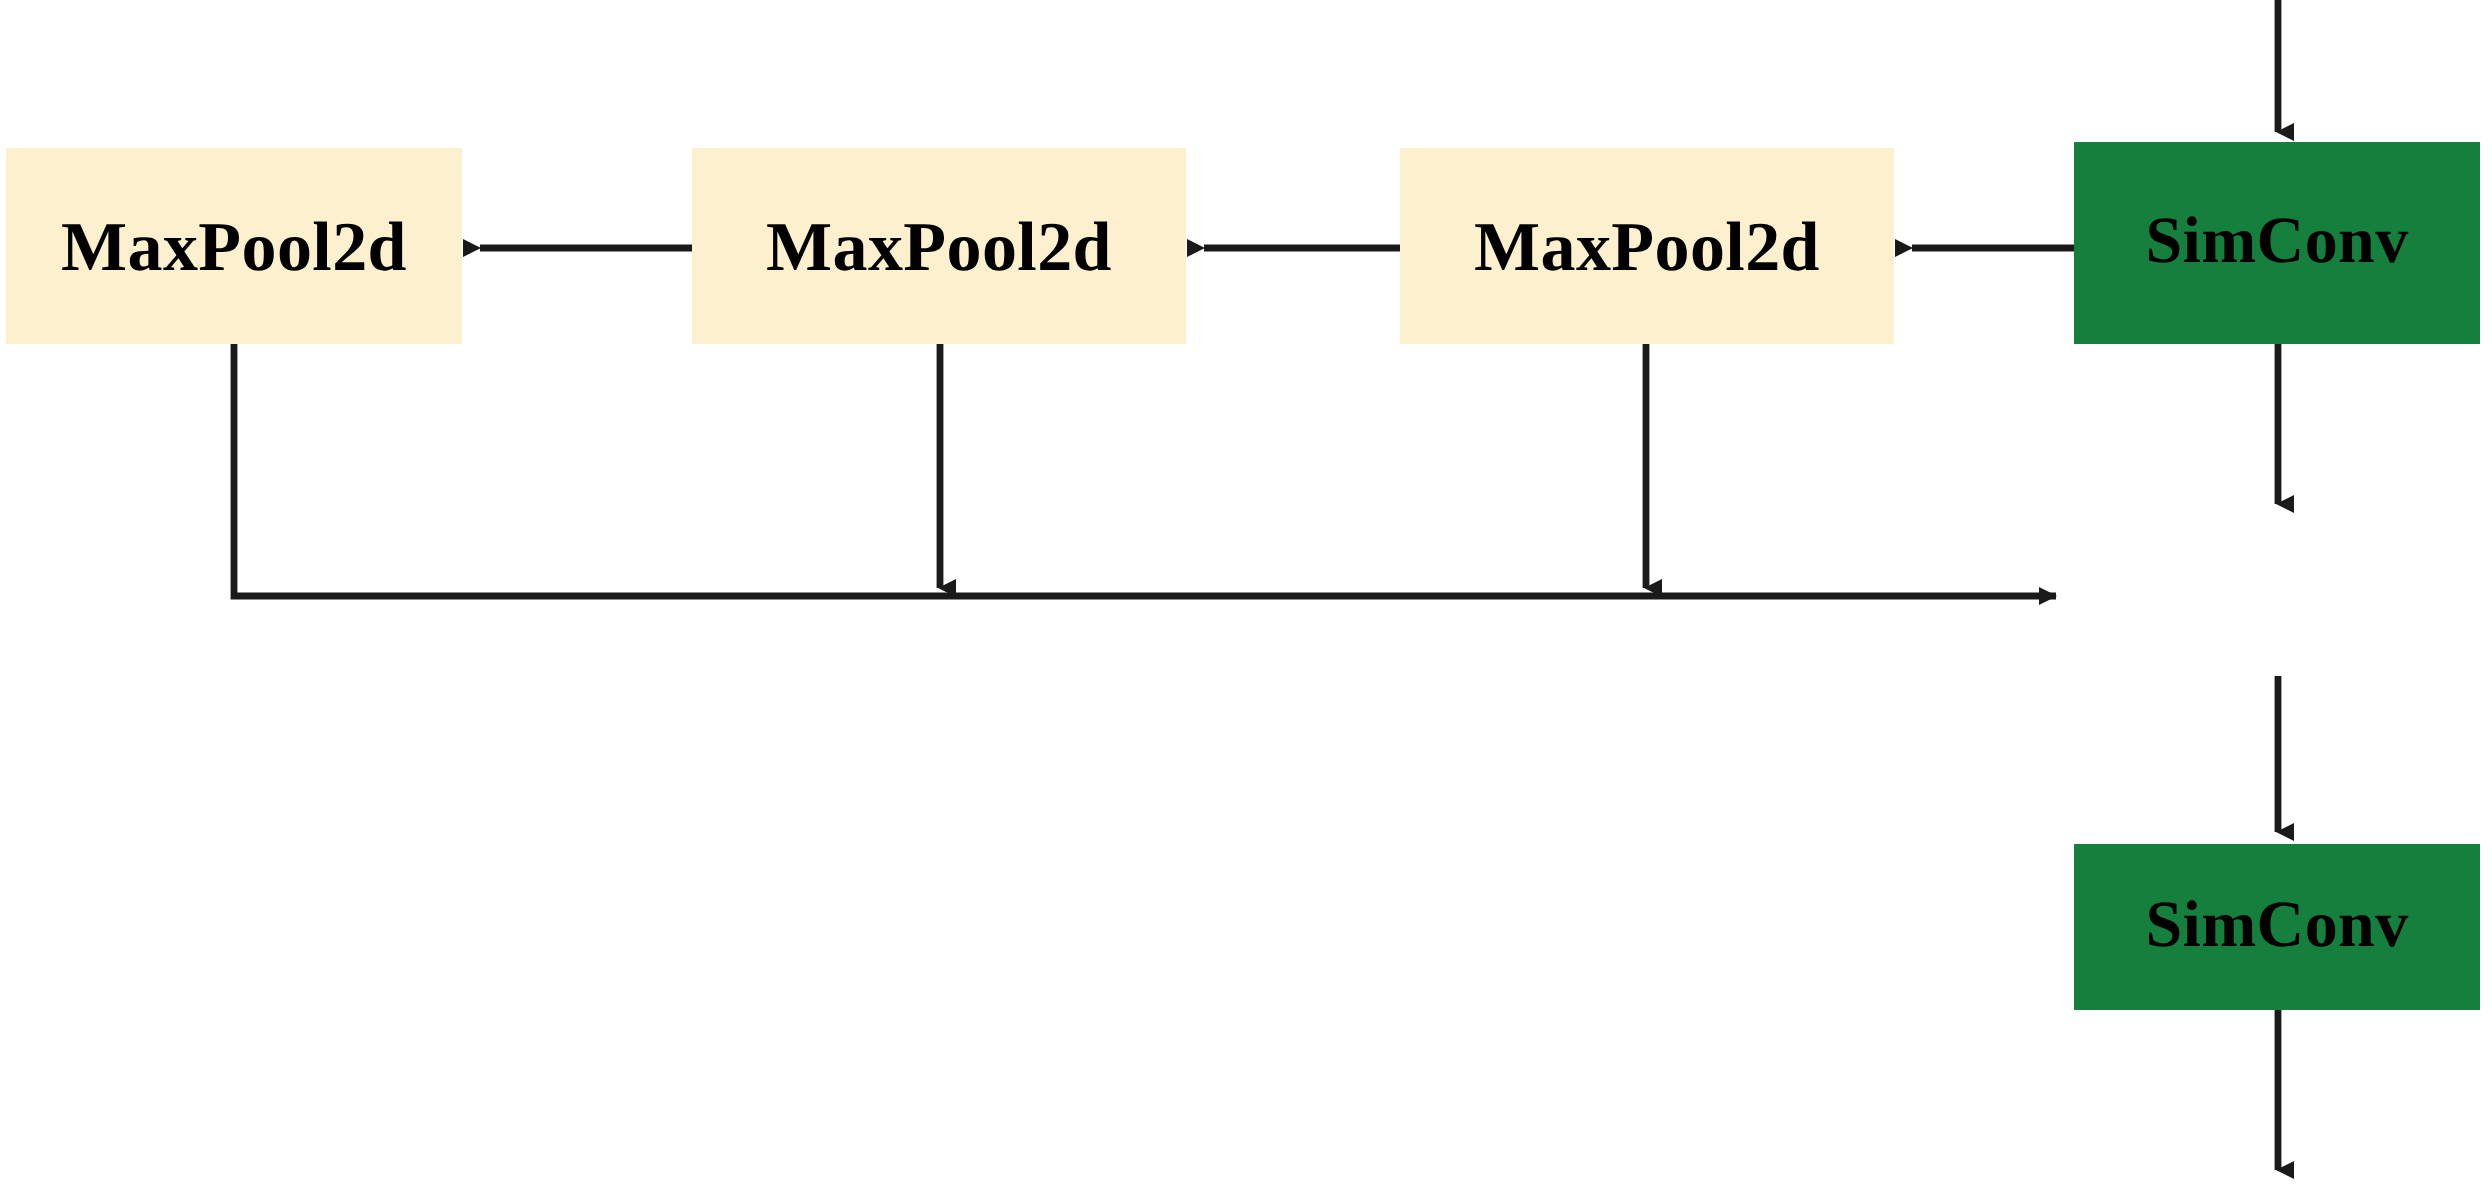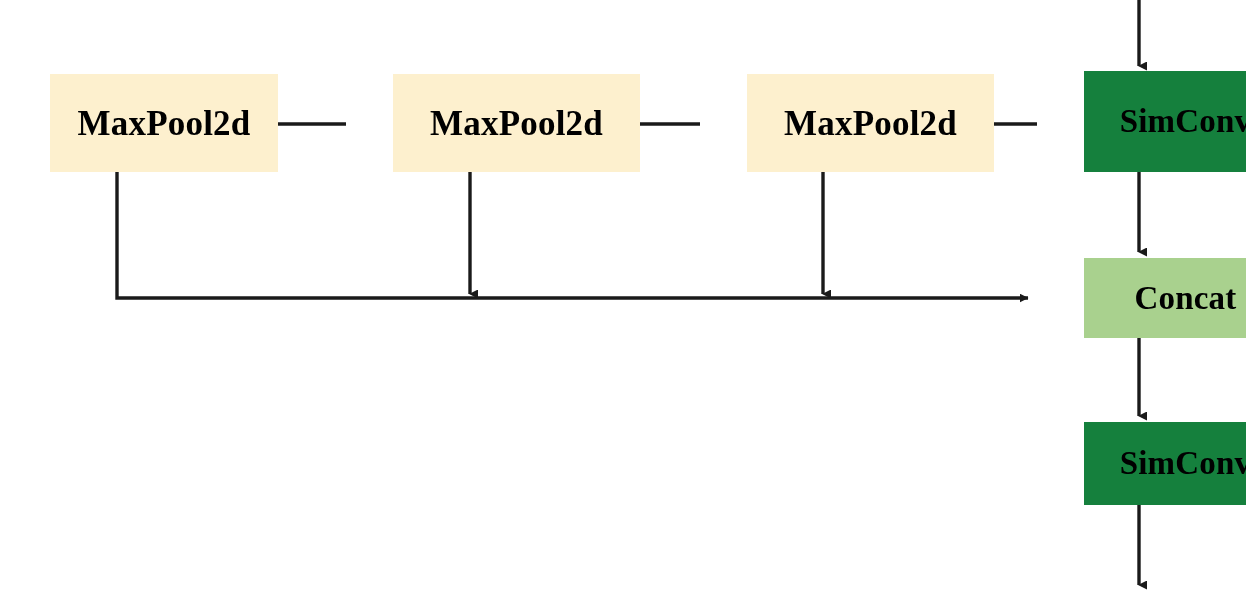--- a/index.html
+++ b/index.html
@@ -30,21 +30,20 @@
     box-sizing: border-box;
     display: flex;
     align-items: center;
     justify-content: center;
     text-align: center;
     font-weight: bold;
     color: #000000;
     line-height: 1;
     letter-spacing: 0.2px;
     z-index: 2;
-    margin-left: 47px;
   }
   .node-maxpool {
     background: #fdf0ce;
     font-size: 35px;
   }
   .node-simconv {
     background: #15803d;
     font-size: 33px;
   }
   .node-concat {
@@ -100,21 +99,18 @@
   </div>
 
   <div class="node node-maxpool" style="left:700px; top:74px; width:247px; height:98px;">
     <span>MaxPool2d</span>
   </div>
 
   <div class="node node-simconv" style="left:1037px; top:71px; width:203px; height:101px;">
     <span>SimConv</span>
   </div>
 
-  <div class="node node-concat" style="left:1037px; top:258px; width:203px; height:80px;">
-    <span>Concat</span>
-  </div>
 
   <div class="node node-simconv" style="left:1037px; top:422px; width:203px; height:83px;">
     <span>SimConv</span>
   </div>
 
 </div>
 
 </body></html>

